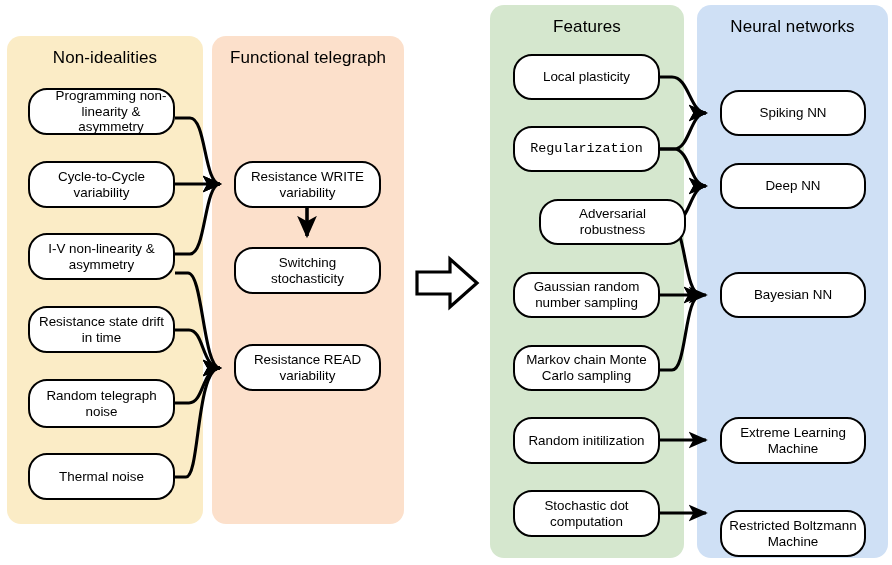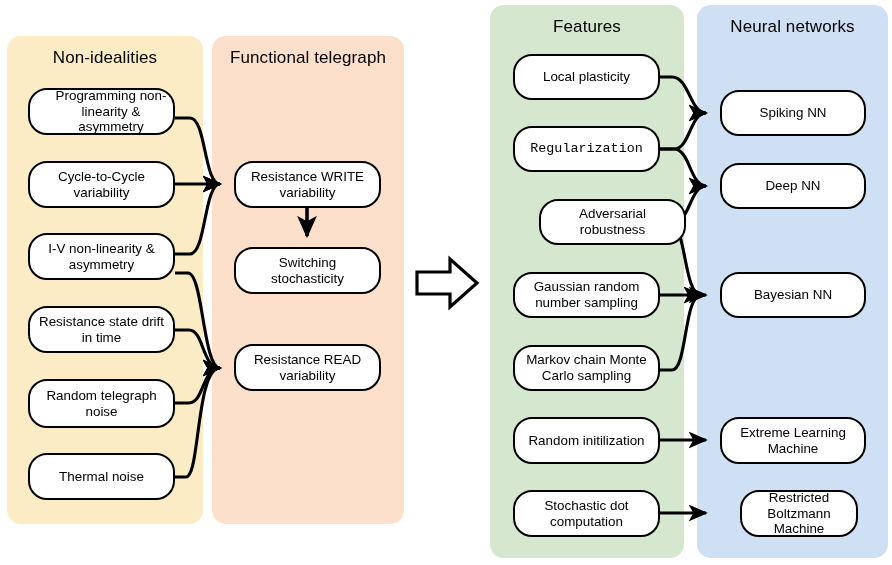--- a/index.html
+++ b/index.html
@@ -137,18 +137,18 @@
       </div>
       <div class="node" style="left: 720px; top: 163px; width: 146px; height: 46px;">
         <span>Deep NN</span>
       </div>
       <div class="node" style="left: 720px; top: 272px; width: 146px; height: 46px;">
         <span>Bayesian NN</span>
       </div>
       <div class="node" style="left: 720px; top: 417px; width: 146px; height: 47px;">
         <span>Extreme Learning Machine</span>
       </div>
-      <div class="node" style="left: 720px; top: 490px; width: 118px; height: 47px; margin-left: 20px;">
+      <div class="node" style="left: 720px; top: 510px; width: 146px; height: 47px;">
         <span>Restricted Boltzmann Machine</span>
       </div>
     </div>
 
 </div>
 
 </body></html>

